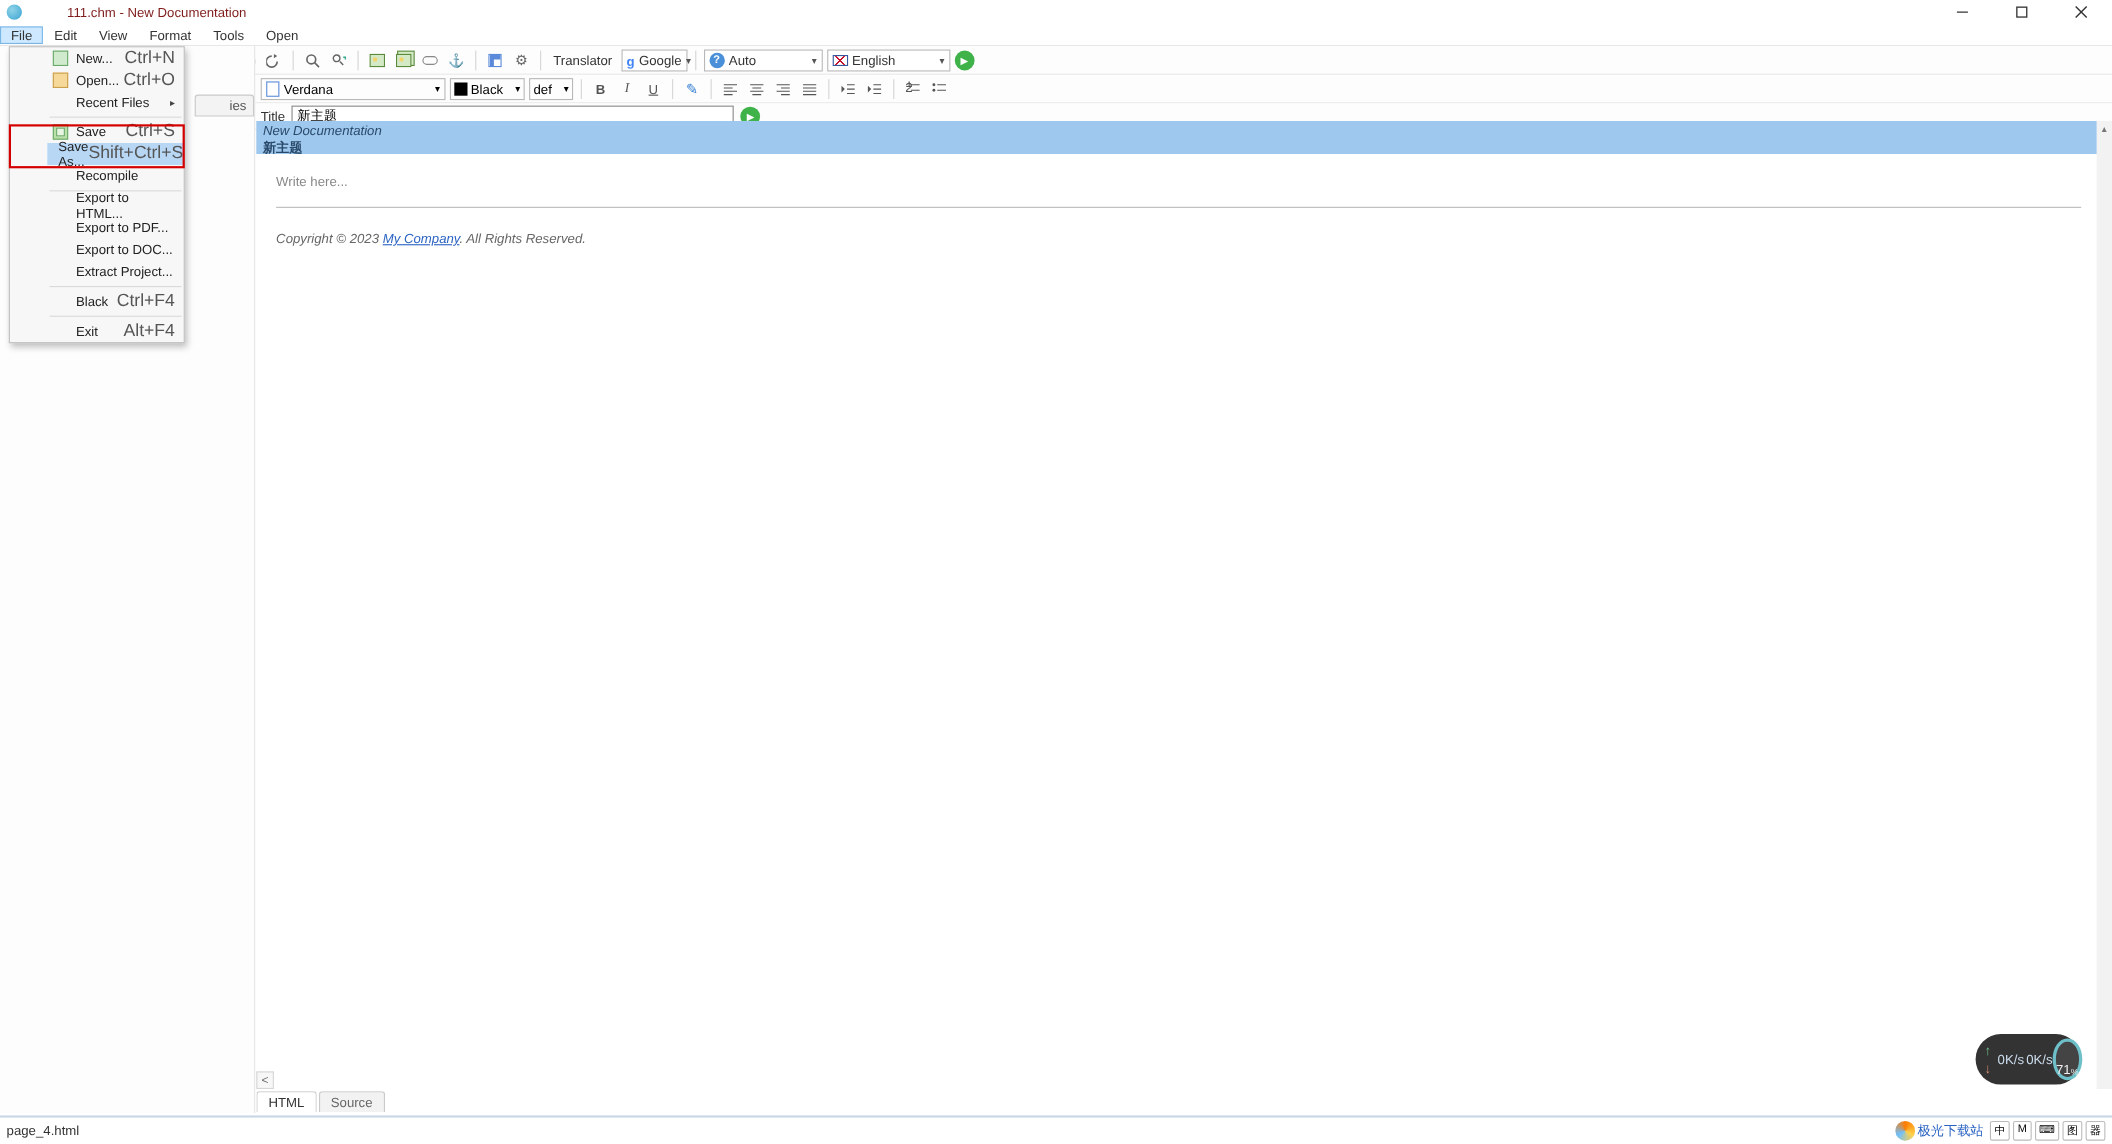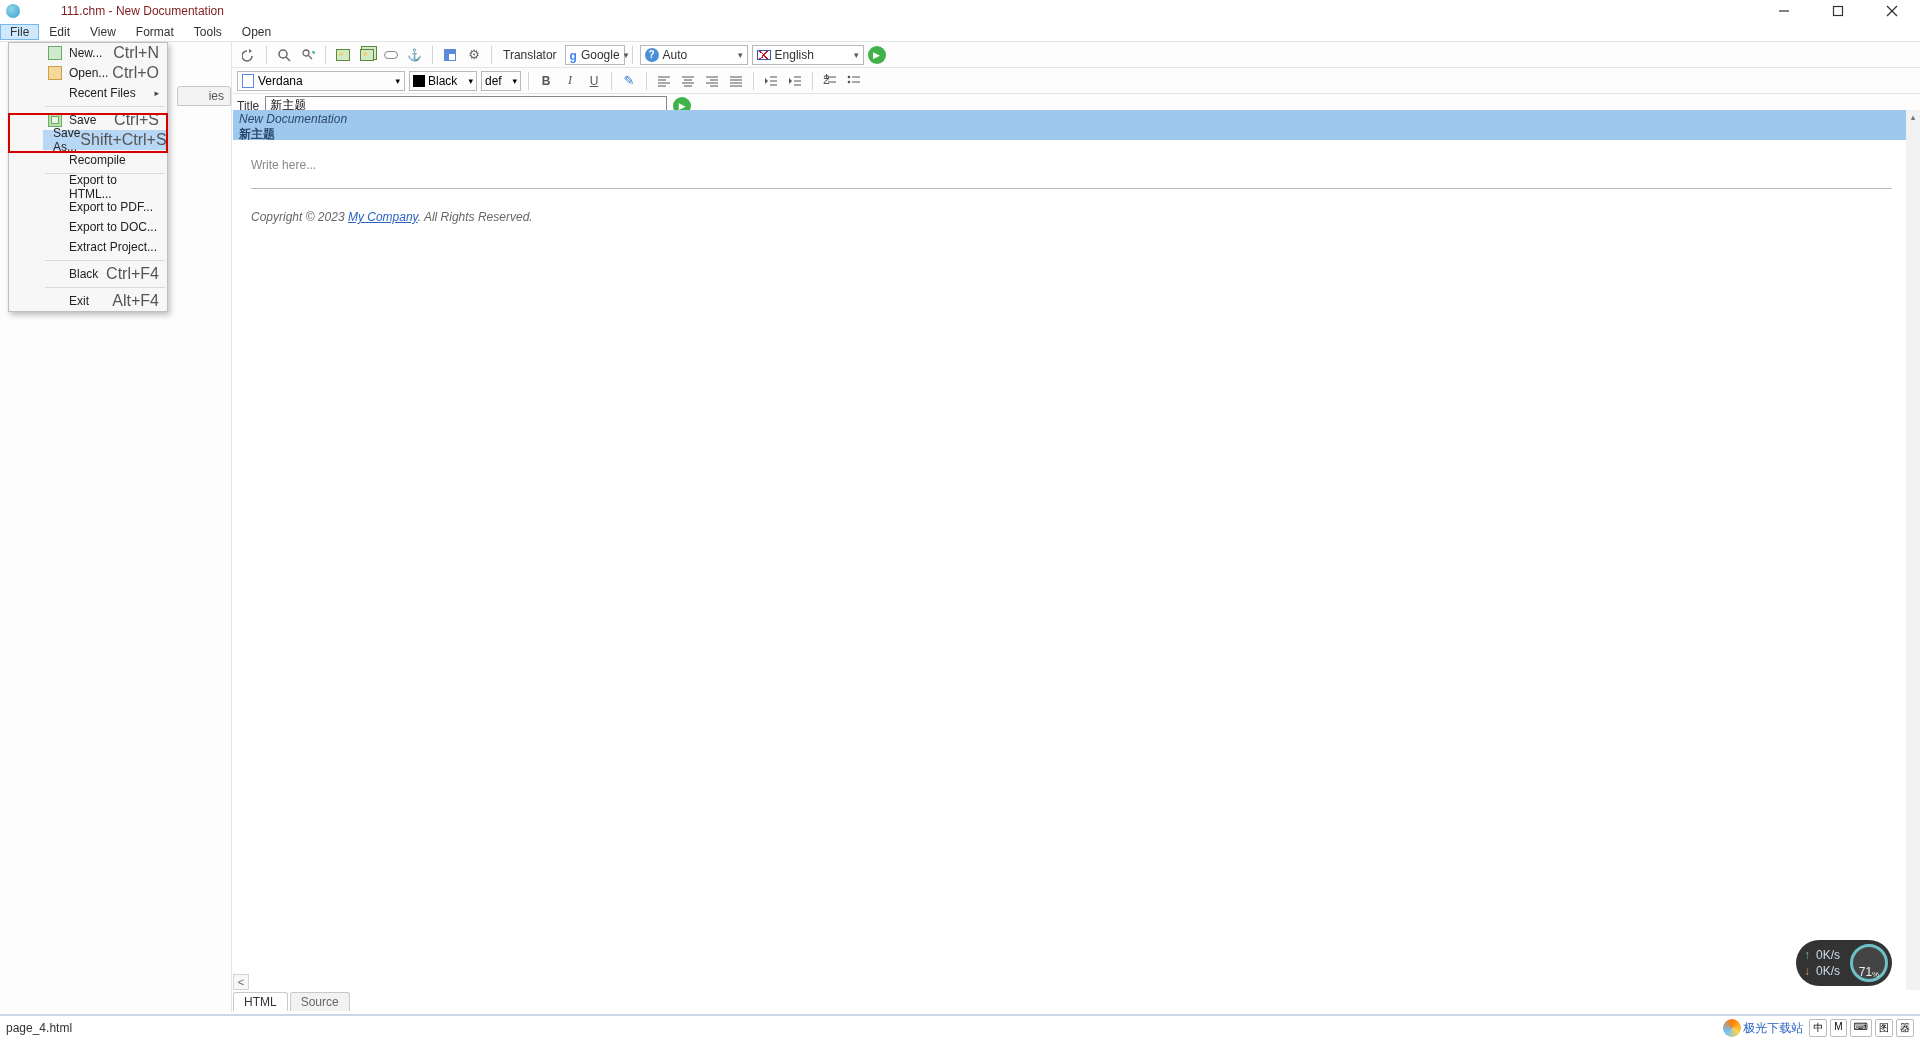--- a/index.html
+++ b/index.html
@@ -111,21 +111,21 @@
 .statusbar .tray{margin-left:auto;display:flex;align-items:center;gap:6px;}
 .statusbar .site-badge{display:flex;align-items:center;gap:2px;color:#2a63c2;font-size:11px;}
 .statusbar .site-badge .logo{width:18px;height:18px;border-radius:50%;background:conic-gradient(#ff7b00,#ffd24a,#6ec0ff,#ff7b00);}
 .statusbar .ime{display:flex;gap:3px;}
 .statusbar .ime span{padding:1px 3px;border:1px solid #bbb;font-size:10px;border-radius:2px;}
 
 
 .speed-widget{position:absolute;right:28px;bottom:54px;width:96px;height:46px;border-radius:23px;background:#333;display:flex;align-items:center;color:#cde;font-size:9px;padding:4px;z-index:200;}
 .speed-widget .arrows{display:flex;flex-direction:column;gap:2px;margin-left:4px;margin-right:6px;}
 .speed-widget .arrows span::before{content:"";}
-.speed-widget .rates{display:flex;flex-direction:column;gap:2px;flex:1;}
+.speed-widget .rates{display:flex;flex-direction:row;gap:2px;flex:1;align-items:flex-end;}
 .speed-widget .circle{width:38px;height:38px;border-radius:50%;background:#444;border:3px solid #6ec0c8;display:flex;align-items:flex-end;justify-content:center;color:#eee;font-size:13px;}
 .speed-widget .up{color:#6ec08a;}
 .speed-widget .dn{color:#d98a6e;}
 </style>
 </head>
 <body>
 
 <div class="titlebar">
   <span class="app-icon"></span>
   <span class="title-text">111.chm - New Documentation</span>

